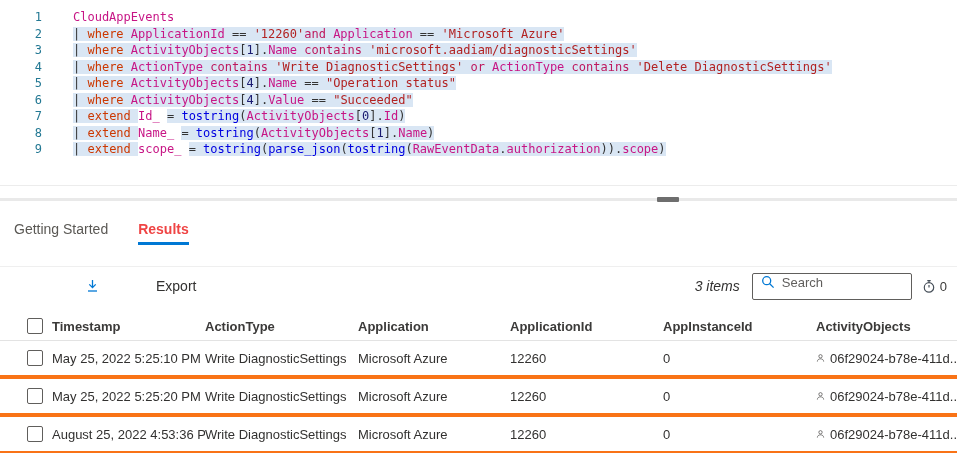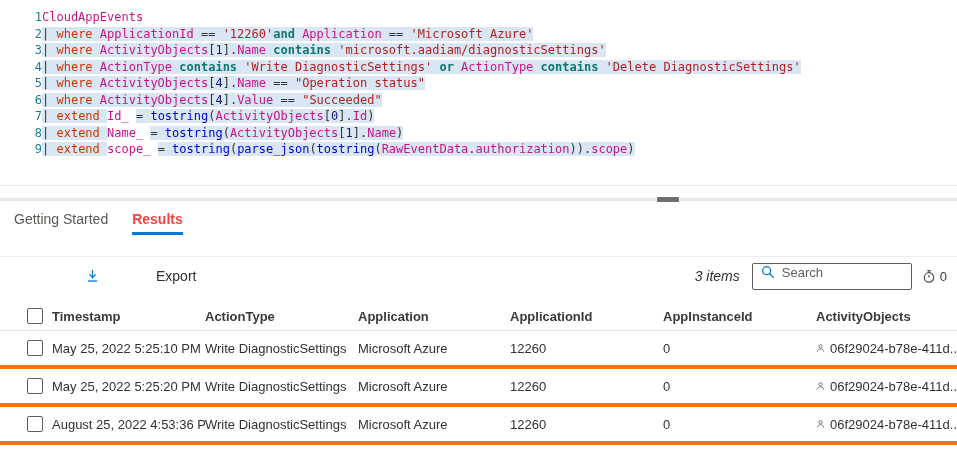--- a/index.html
+++ b/index.html
@@ -8,36 +8,36 @@
   .screen { position:relative; width:957px; height:453px; background:#fff; overflow:hidden; }
 
   
   .editor-pane {
     height:186px; padding-top:9px; border-bottom:1px solid #ececec;
     font-family:"DejaVu Sans Mono","Liberation Mono",monospace;
     font-size:12px; line-height:16.5px; overflow:hidden;
   }
   .code-line { white-space:pre; height:16.5px; }
   .line-num { display:inline-block; width:42px; text-align:right; color:#237893; }
-  .code { }
+  .code { margin-left:31px; }
   .tok-col { color:#C71585; }
   .tok-kw  { color:#CC3700; }
   .tok-str { color:#B22222; }
   .tok-fn  { color:#0000E0; }
-  .tok-op  { color:#0f766e; font-weight:bold; }
+  .tok-op  { color:#be185d; font-weight:normal; }
   .tok-num { color:#191970; }
   .tok-pun { color:#333333; }
   .hl { background:#d9e6f4; }
 
   
   .splitter { margin-top:12px; height:3px; background:#e9e9e9; position:relative; }
   .splitter-handle { position:absolute; left:657px; top:-1px; width:22px; height:5px; background:#6e6e6e; border-radius:1px; }
 
   
-  .tabs-row { margin:10px 0 0 14px; display:flex; gap:24px; }
+  .tabs-row { margin:20px 0 0 14px; display:flex; gap:30px; }
   .tab { font-size:14px; color:#5a5854; padding-bottom:5px; border-bottom:3px solid transparent; cursor:pointer; }
   .tab.active { color:#ef4444; font-weight:bold; border-bottom-color:#0078d4; }
 
   
   .toolbar { margin-top:21px; border-top:1px solid #efefef; height:39px; display:flex; align-items:center; padding:0 10px 0 85px; }
   .export-btn { display:flex; align-items:center; gap:8px; cursor:pointer; }
   .export-btn span { font-size:14px; color:#323130;margin-left:48px; }
   .items-count { margin-left:auto; font-size:14px; color:#323130;font-style:italic; }
   .search-box { margin-left:12px; width:160px; height:27px; border:1px solid #605e5c; border-radius:2px; display:flex; align-items:center; padding:0 6px 8px 8px; background:#fff; }
   .search-box input { border:none; outline:none; width:115px; margin-left:7px; font-size:13px; color:#323130; font-family:inherit; background:transparent; }

